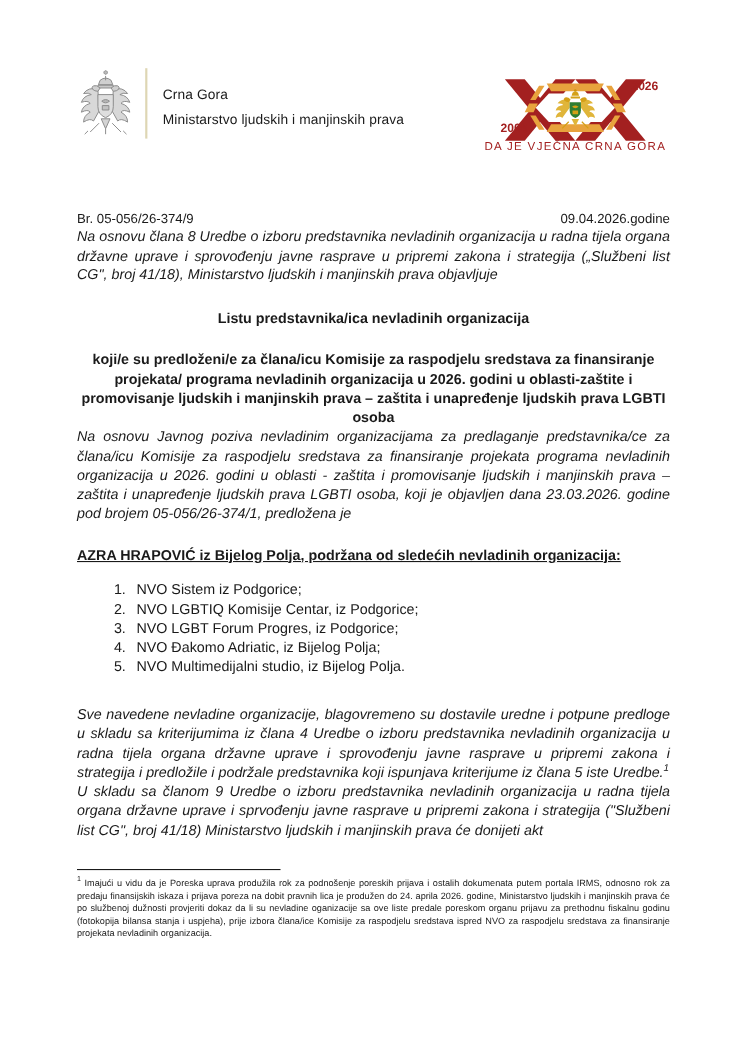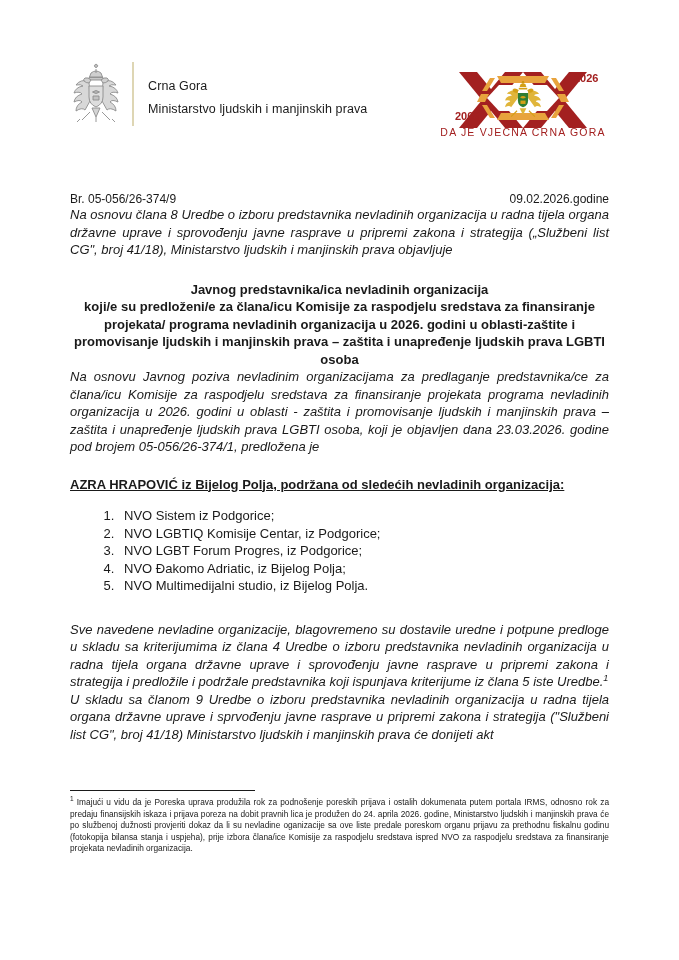--- a/index.html
+++ b/index.html
@@ -97,20 +97,21 @@
     text-align: center;
     font-weight: bold;
     font-size: 13px;
     line-height: 17.5px;
     margin: 0;
   }
   .title-block {
     margin-top: 22px;
   }
   .subtitle-block {
+    margin-top: 20px;
   }
 
   .name-line {
     font-weight: bold;
     font-size: 13px;
     line-height: 17.5px;
     margin: 0;
     margin-top: 20px;
     text-decoration: underline;
   }
@@ -245,27 +246,27 @@
       </g>
 
       <text x="18" y="62" font-family="Liberation Sans, sans-serif" font-size="11" font-weight="bold" fill="#A32020">2006</text>
       <text x="137" y="24" font-family="Liberation Sans, sans-serif" font-size="11" font-weight="bold" fill="#A32020">2026</text>
       <text x="86" y="78" text-anchor="middle" font-family="Liberation Sans, sans-serif" font-size="10.5" letter-spacing="1.2" fill="#A32020">DA JE VJEČNA CRNA GORA</text>
     </svg>
   </div>
 
   <div class="docline">
     <span>Br. 05-056/26-374/9</span>
-    <span>09.02.2026.godine</span>
+    <span>09.04.2026.godine</span>
   </div>
 
   <p class="body-par par-gap">Na osnovu člana 8 Uredbe o izboru predstavnika nevladinih organizacija u radna tijela organa državne uprave i sprovođenju javne rasprave u pripremi zakona i strategija („Službeni list CG", broj 41/18), Ministarstvo ljudskih i manjinskih prava objavljuje</p>
 
   <div class="title-block">
-    <p class="center-title">Javnog predstavnika/ica nevladinih organizacija</p>
+    <p class="center-title">Listu predstavnika/ica nevladinih organizacija</p>
   </div>
 
   <div class="subtitle-block">
     <p class="center-title">koji/e su predloženi/e za člana/icu Komisije za raspodjelu sredstava za finansiranje projekata/ programa nevladinih organizacija u 2026. godini u oblasti-zaštite i promovisanje ljudskih i manjinskih prava – zaštita i unapređenje ljudskih prava LGBTI osoba</p>
   </div>
 
   <p class="body-par par-gap">Na osnovu Javnog poziva nevladinim organizacijama za predlaganje predstavnika/ce za člana/icu Komisije za raspodjelu sredstava za finansiranje projekata programa nevladinih organizacija u 2026. godini u oblasti - zaštita i promovisanje ljudskih i manjinskih prava – zaštita i unapređenje ljudskih prava LGBTI osoba, koji je objavljen dana 23.03.2026. godine pod brojem 05-056/26-374/1, predložena je</p>
 
   <p class="name-line">AZRA HRAPOVIĆ iz Bijelog Polja, podržana od sledećih nevladinih organizacija:</p>
 

